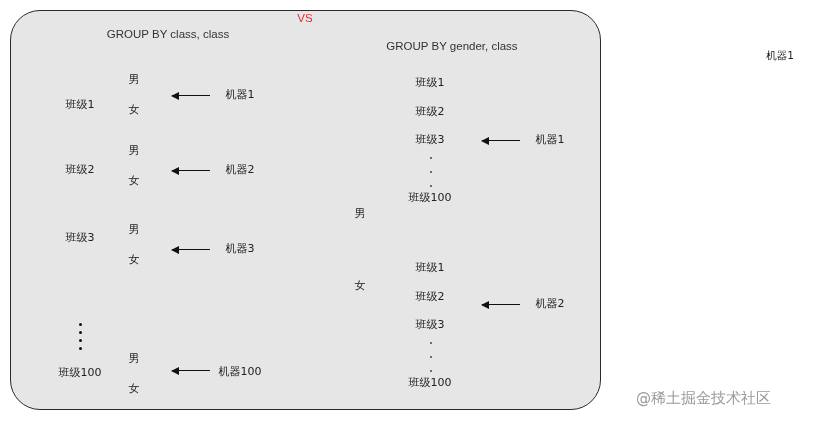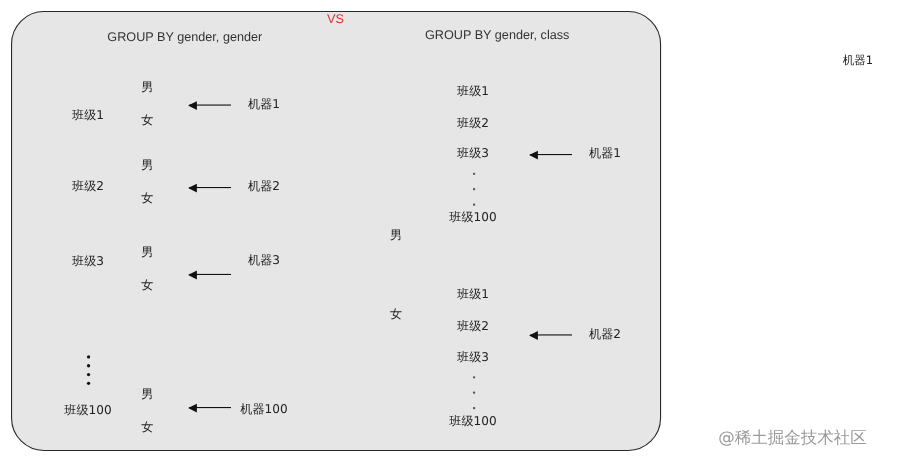--- a/index.html
+++ b/index.html
@@ -35,23 +35,23 @@
     }
     .watermark {
       position: absolute; font-size: 15px; color: #9a9a9a; white-space: nowrap;
     }
   </style>
 </head>
 <body>
 
 <div class="panel"></div>
 
-<span class="t title" style="left:168px;top:34px">GROUP BY gender, gender</span>
+<span class="t title" style="left:168px;top:34px">GROUP BY class, class</span>
 <span class="t vs" style="left:305px;top:18px">VS</span>
-<span class="t title" style="left:452px;top:32px">GROUP BY gender, class</span>
+<span class="t title" style="left:452px;top:46px">GROUP BY gender, class</span>
 
 <div>
   <span class="t" style="left:80px;top:105px">班级1</span>
   <span class="t" style="left:134px;top:80px">男</span>
   <span class="t" style="left:134px;top:110px">女</span>
   <div class="arrow" style="left:172px;top:95px;width:38px"></div>
   <span class="t" style="left:240px;top:95px">机器1</span>
 </div>
 
 <div>
@@ -60,21 +60,21 @@
   <span class="t" style="left:134px;top:181px">女</span>
   <div class="arrow" style="left:172px;top:170px;width:38px"></div>
   <span class="t" style="left:240px;top:170px">机器2</span>
 </div>
 
 <div>
   <span class="t" style="left:80px;top:238px">班级3</span>
   <span class="t" style="left:134px;top:230px">男</span>
   <span class="t" style="left:134px;top:260px">女</span>
   <div class="arrow" style="left:172px;top:249px;width:38px"></div>
-  <span class="t" style="left:240px;top:237px">机器3</span>
+  <span class="t" style="left:240px;top:249px">机器3</span>
 </div>
 
 <div>
   <div class="bigdot" style="left:79px;top:323px"></div>
   <div class="bigdot" style="left:79px;top:331px"></div>
   <div class="bigdot" style="left:79px;top:339px"></div>
   <div class="bigdot" style="left:79px;top:347px"></div>
 </div>
 
 <div>
@@ -106,13 +106,13 @@
   <div class="smalldot" style="left:430px;top:342px"></div>
   <div class="smalldot" style="left:430px;top:356px"></div>
   <div class="smalldot" style="left:430px;top:370px"></div>
   <span class="t" style="left:430px;top:383px">班级100</span>
   <div class="arrow" style="left:482px;top:304px;width:38px"></div>
   <span class="t" style="left:550px;top:304px">机器2</span>
 </div>
 
 <span class="t" style="left:780px;top:55px;font-size:10.5px">机器1</span>
 
-<span class="watermark" style="left:653px;top:389px">@稀土掘金技术社区</span>
+<span class="watermark" style="left:636px;top:389px">@稀土掘金技术社区</span>
 
 </body></html>

